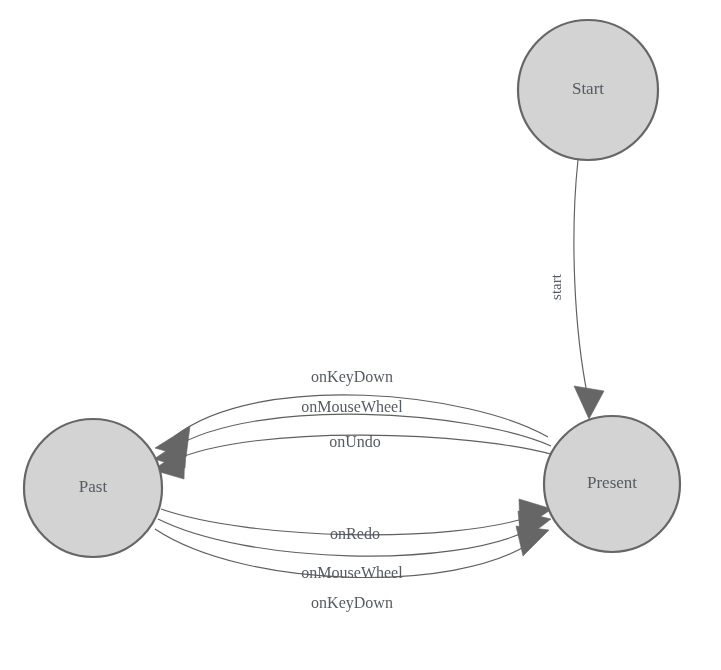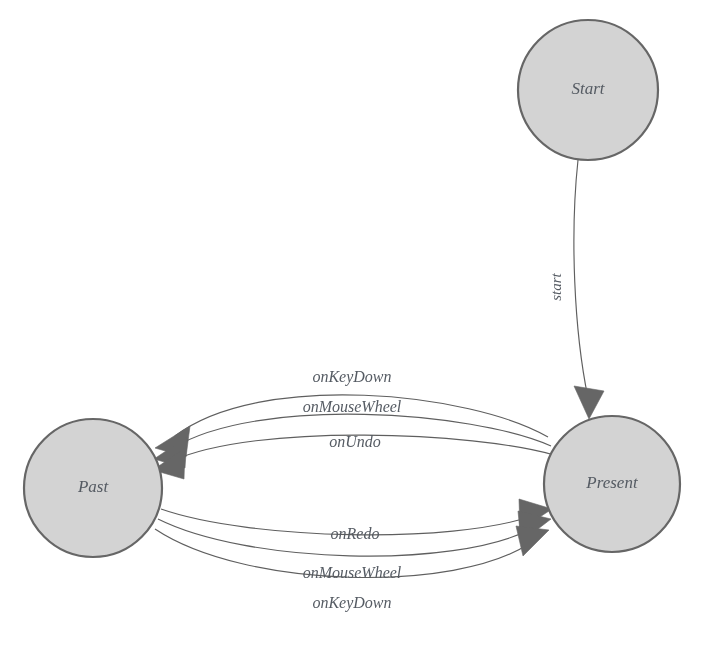--- a/index.html
+++ b/index.html
@@ -11,21 +11,20 @@
     width: 721px;
     height: 670px;
     overflow: hidden;
     font-family: "Liberation Serif", "DejaVu Serif", serif;
   }
   #diagram-canvas {
     position: relative;
     width: 721px;
     height: 670px;
     background: #ffffff;
-    font-style: italic;
   }
   svg.graph {
     display: block;
     width: 721px;
     height: 670px;
   }
   .node-shape {
     fill: #d3d3d3;
     stroke: #666666;
     stroke-width: 2.2;

